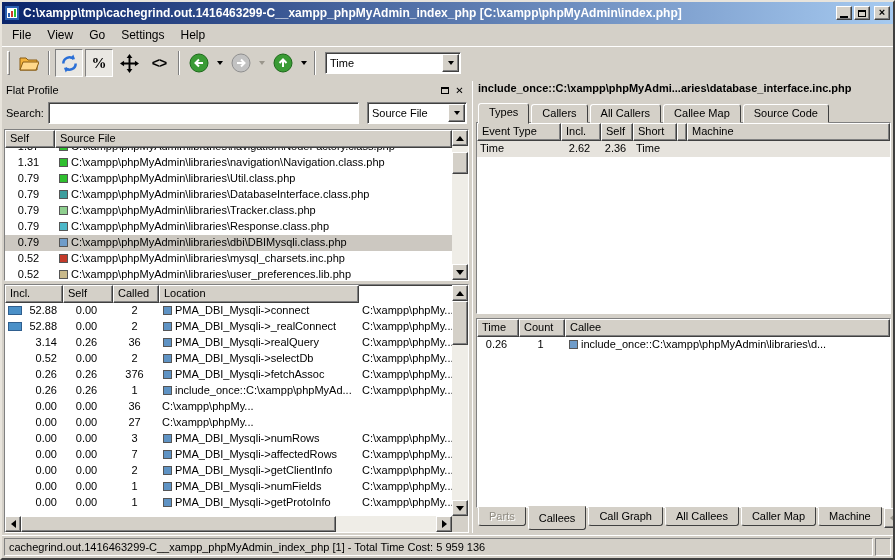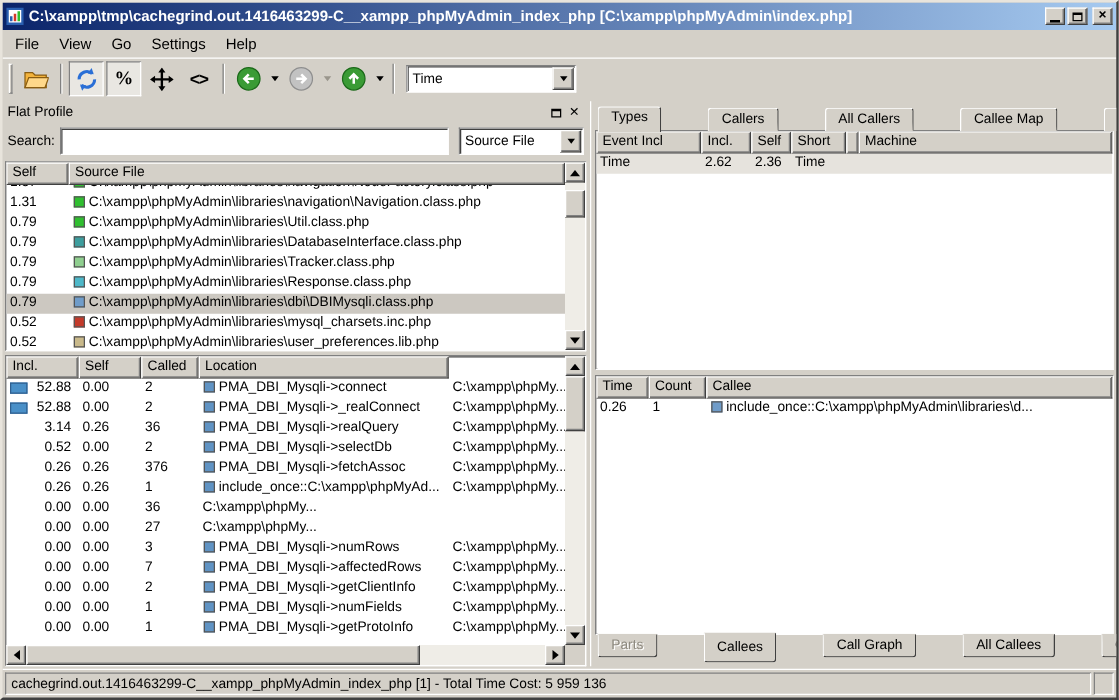--- a/index.html
+++ b/index.html
@@ -78,21 +78,21 @@
 
   .hdr-row { display:grid; flex:0 0 auto; }
   .hdr-cell { height:18px; background:#d4d0c8; border:1px solid;
     border-color:#fff #404040 #404040 #fff; box-shadow:inset -1px -1px 0 #808080;
     padding:1px 4px; white-space:nowrap; overflow:hidden; }
 
   .rows { flex:1; overflow:hidden; background:#fff; }
   .trow { display:grid; height:16px; line-height:15px; white-space:nowrap; }
   .trow.sel { background:#ccc8c1; }
   .cell { overflow:hidden; padding:0 3px; }
-  .cell.num { text-align:left; padding-right:6px; }
+  .cell.num { text-align:center; padding-right:6px; }
   .sqicon { display:inline-block; width:9px; height:9px; border:1px solid #555;
     margin:0 3px -1px 1px; }
   .baricon { display:inline-block; width:14px; height:9px; background:#4a90c8;
     border:1px solid #2f5f8f; margin-top:3px; }
   .inclcell { display:flex; justify-content:space-between; padding:0 6px 0 3px; }
 
   #file-widget { height:152px; flex:0 0 auto; }
   #file-rows .trow:first-child { margin-top:-9px; }
   .file-grid { grid-template-columns:50px 1fr; }
 
@@ -110,21 +110,21 @@
   .tri-up   { width:0;height:0;border-left:4px solid transparent;border-right:4px solid transparent;border-bottom:5px solid #000; }
   .tri-down { width:0;height:0;border-left:4px solid transparent;border-right:4px solid transparent;border-top:5px solid #000; }
   .tri-left { width:0;height:0;border-top:4px solid transparent;border-bottom:4px solid transparent;border-right:5px solid #000; }
   .tri-right{ width:0;height:0;border-top:4px solid transparent;border-bottom:4px solid transparent;border-left:5px solid #000; }
   .tri-left.dis { border-right-color:#9a968c; }
   .corner { background:#d4d0c8; }
 
   
   .fn-header { height:18px; font-weight:bold; white-space:nowrap; overflow:hidden;
     padding:1px 2px; flex:0 0 auto; }
-  .tabbar { display:flex; align-items:flex-end; height:23px; padding:0 2px; flex:0 0 auto; position:relative;gap:35px; }
+  .tabbar { display:flex; align-items:flex-end; height:23px; padding:0 2px; flex:0 0 auto; position:relative; }
   .tab { background:#d4d0c8; border:1px solid; border-color:#fff #404040 transparent #fff;
     padding:2px 10px 3px 10px; margin-right:2px; border-top-left-radius:3px; border-top-right-radius:3px;
     position:relative; top:1px; white-space:nowrap; }
   .tab.active { padding-bottom:5px; top:2px; z-index:2; }
   .tabbar.bottom { align-items:flex-start; height:25px; }
   .tabbar.bottom .tab { border-color:transparent #404040 #404040 #fff;
     border-radius:0 0 3px 3px; top:-1px; }
   .tabbar.bottom .tab.active { padding-top:5px; top:-2px; }
   .tab.disabled { color:#8e8a80; text-shadow:1px 1px 0 #fff; }
   .tab-scrolls { margin-left:auto; display:flex; }
@@ -444,32 +444,33 @@
           <div style="flex:1"></div>
           <div class="sb-btn">
               <span class="tri-right"></span>
             </div>
         </div>
         <div class="corner"></div>
       </div>
     </div>
 
     <div class="right-panel">
+      <div class="fn-header">include_once::C:\xampp\phpMyAdmi...aries\database_interface.inc.php</div>
 
       <div class="tabbar" id="tabs-top">
           <div class="tab active">Types</div>
           <div class="tab">Callers</div>
           <div class="tab">All Callers</div>
           <div class="tab">Callee Map</div>
           <div class="tab">Source Code</div>
         </div>
 
       <div id="types-widget" class="sunken-box content-col">
         <div class="hdr-row types-grid" id="types-headers">
-            <div class="hdr-cell">Event Incl</div>
+            <div class="hdr-cell">Event Type</div>
             <div class="hdr-cell">Incl.</div>
             <div class="hdr-cell">Self</div>
             <div class="hdr-cell">Short</div>
             <div class="hdr-cell"></div>
             <div class="hdr-cell">Machine</div>
           </div>
         <div class="rows" id="types-rows">
             <div class="trow types-grid hl">
               <div class="cell">Time</div>
               <div class="cell num">2.62</div>

